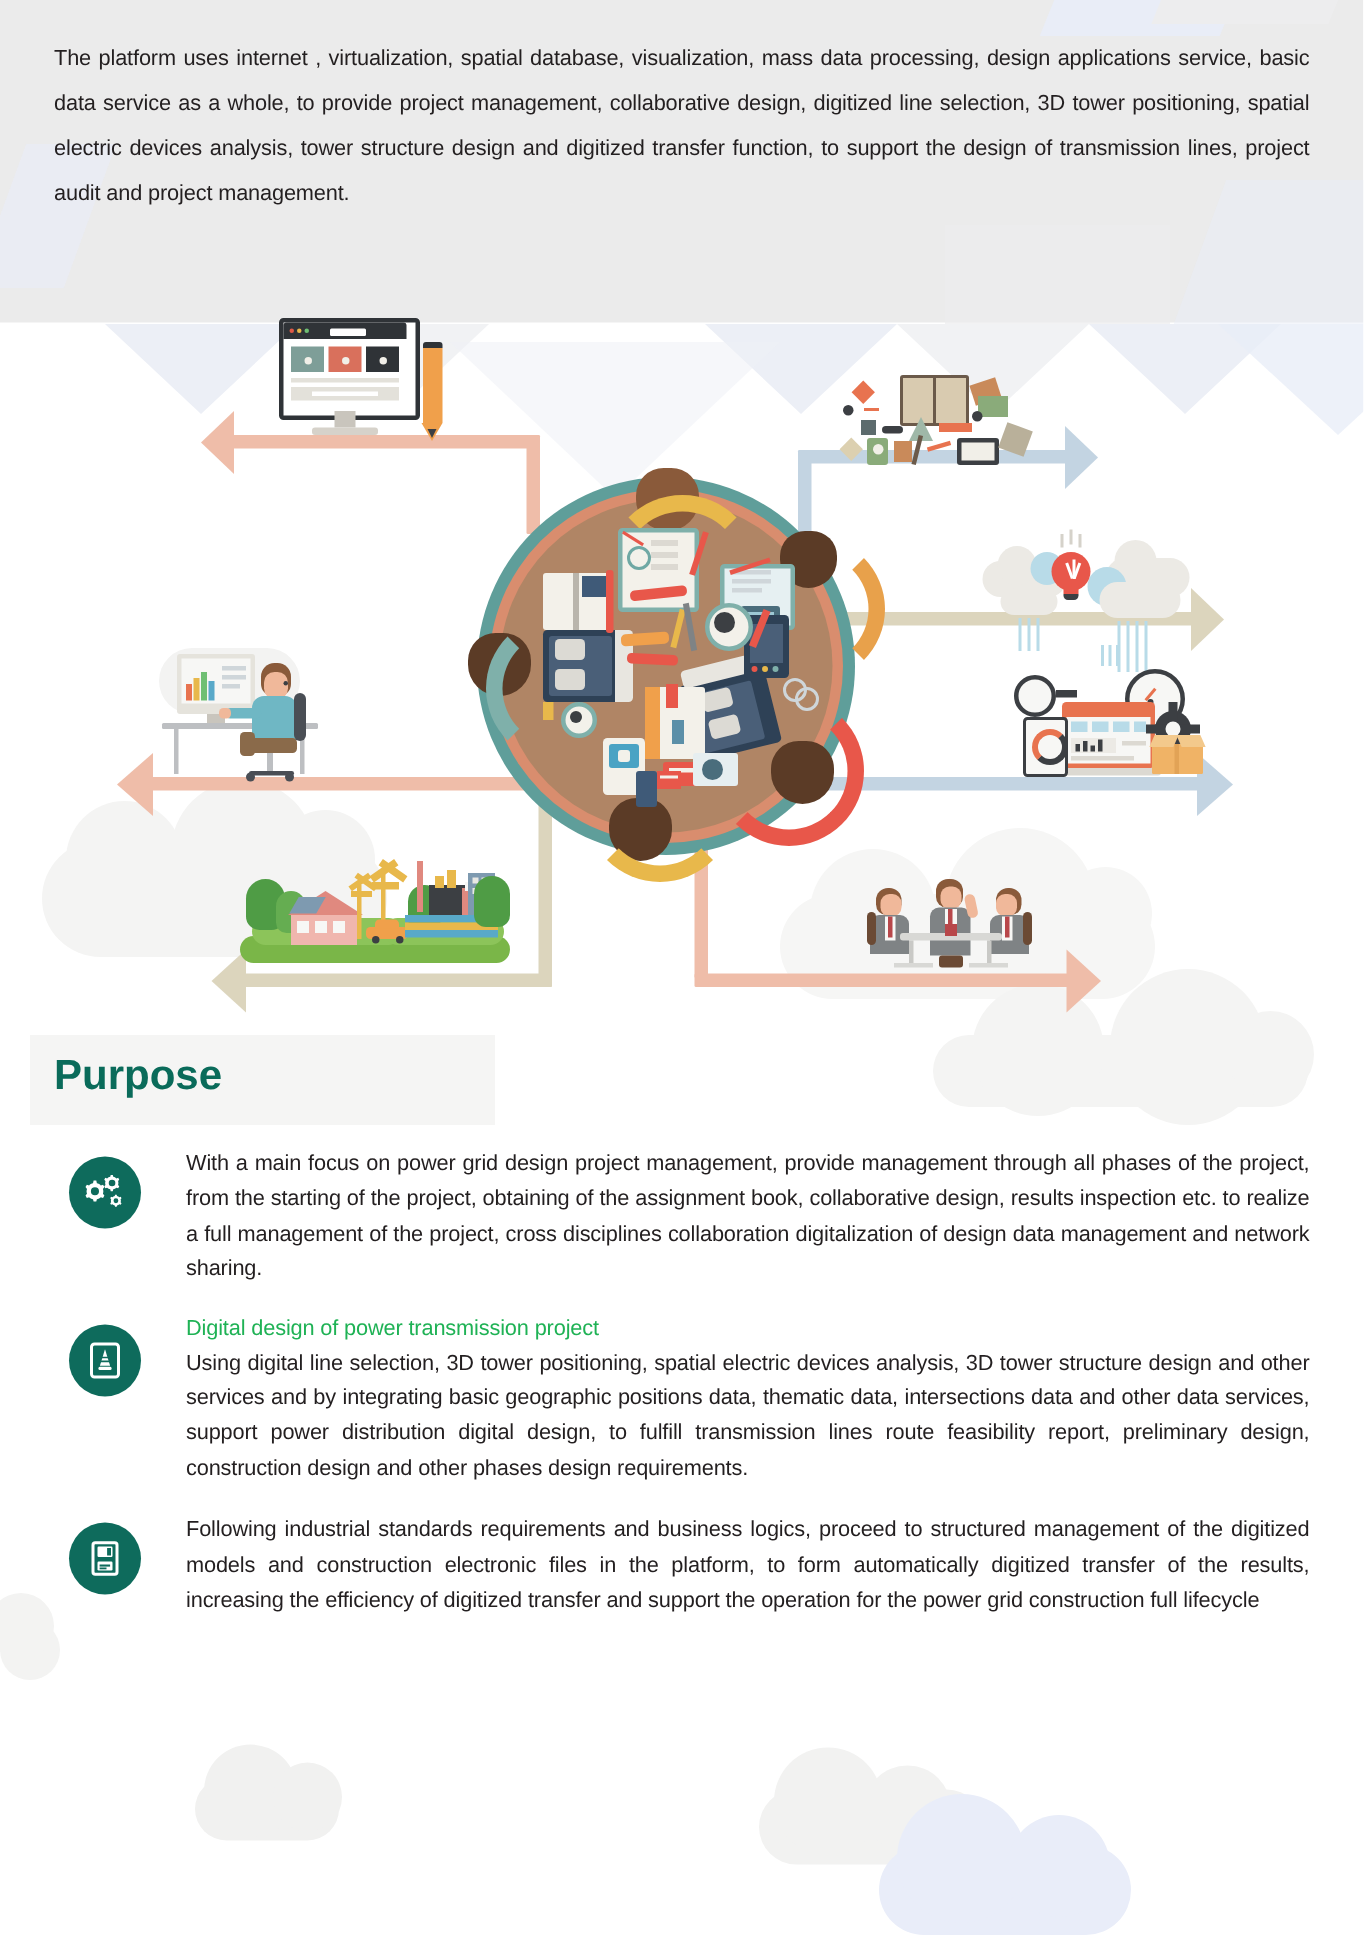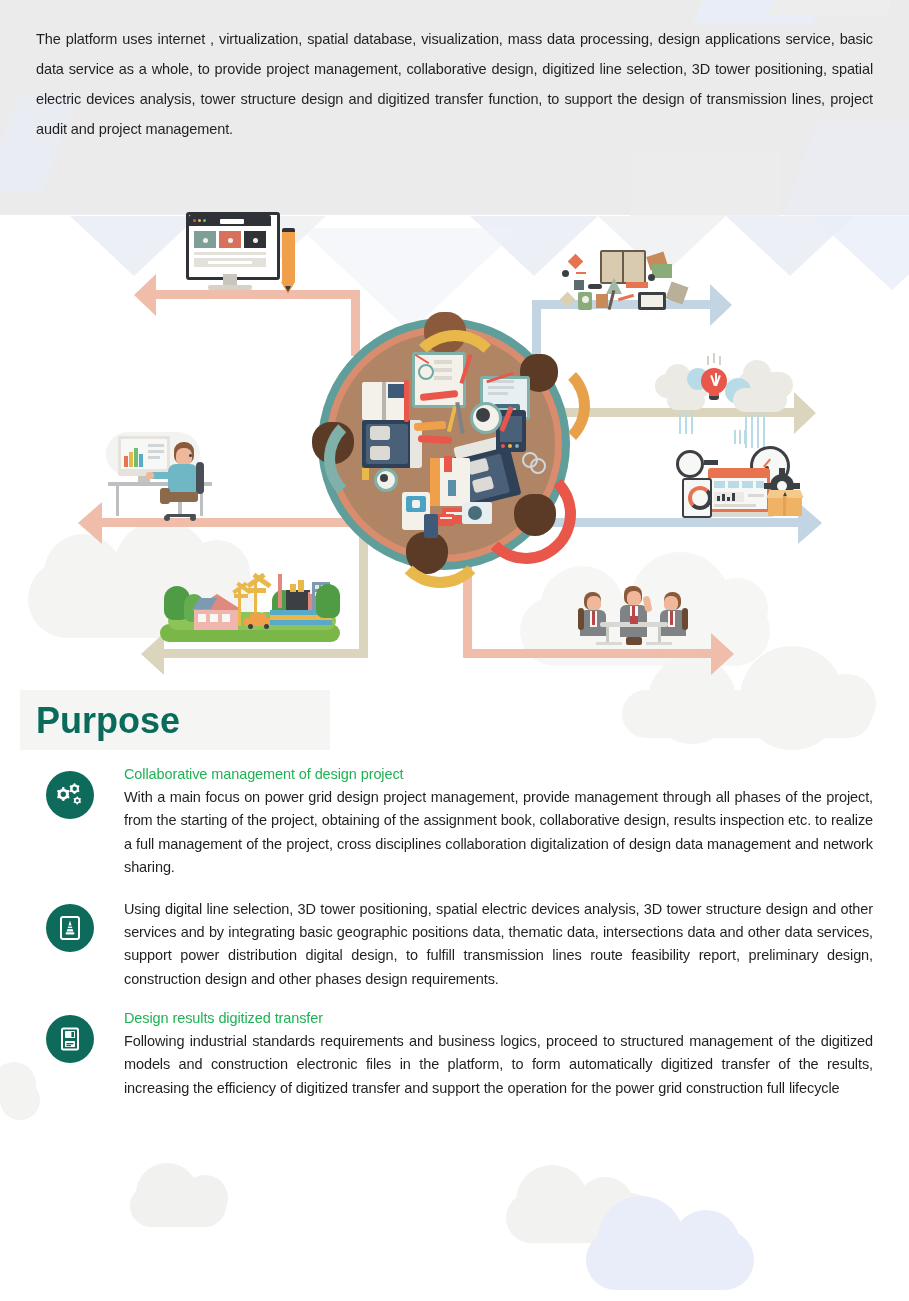--- a/index.html
+++ b/index.html
@@ -166,21 +166,21 @@
   
   .purpose-box {
     position: absolute;
     left: 20px; top: 690px;
     width: 310px; height: 60px;
     background: #f5f5f4;
   }
   .h2 {
     position: absolute;
     left: 36px; top: 703px;
-    font-size: 36px;
+    font-size: 28px;
     font-weight: bold;
     color: #0a6b5a;
     line-height: 1;
     margin: 0;
   }
   .purpose-list {
     position: absolute;
     left: 0; top: 765px;
     width: 909px;
     box-sizing: border-box;
@@ -631,21 +631,20 @@
       <div class="p-icon">
         <svg width="28" height="28" viewBox="0 0 28 28" aria-hidden="true">
           <g fill="#ffffff">
             <path d="M11.2 9.3l1.5-.5.9 1.6-1 1.2c.2.5.3 1 .3 1.6s-.1 1.1-.3 1.6l1 1.2-.9 1.6-1.5-.5c-.7.7-1.6 1.2-2.6 1.4l-.4 1.5H6.4L6 18.5c-1-.2-1.9-.7-2.6-1.4l-1.5.5-.9-1.6 1-1.2c-.2-.5-.3-1-.3-1.6s.1-1.1.3-1.6l-1-1.2.9-1.6 1.5.5c.7-.7 1.6-1.2 2.6-1.4L6.4 6h1.8l.4 1.9c1 .2 1.9.7 2.6 1.4zM7.3 10.5a2.7 2.7 0 100 5.4 2.7 2.7 0 000-5.4z"></path>
             <path d="M21.6 4.6l1.2-.4.7 1.3-.8.9c.2.4.2.8.2 1.3 0 .4 0 .9-.2 1.3l.8.9-.7 1.3-1.2-.4c-.6.6-1.3 1-2.1 1.1l-.3 1.2h-1.4l-.3-1.2c-.8-.1-1.5-.5-2.1-1.1l-1.2.4-.7-1.3.8-.9a3.9 3.9 0 010-2.6l-.8-.9.7-1.3 1.2.4c.6-.6 1.3-1 2.1-1.1l.3-1.2h1.4l.3 1.2c.8.1 1.5.5 2.1 1.1zm-2.9.9a2.2 2.2 0 100 4.4 2.2 2.2 0 000-4.4z"></path>
             <path d="M23.6 17.2l.9-.3.5 1-.6.6c.1.3.2.6.2 1s-.1.7-.2 1l.6.6-.5 1-.9-.3c-.4.4-1 .7-1.6.8l-.2.9h-1.1l-.2-.9c-.6-.1-1.1-.4-1.6-.8l-.9.3-.5-1 .6-.6a3 3 0 010-2l-.6-.6.5-1 .9.3c.4-.4 1-.7 1.6-.8l.2-.9h1.1l.2.9c.6.1 1.2.4 1.6.8zm-2.3.7a1.6 1.6 0 100 3.2 1.6 1.6 0 000-3.2z"></path>
           </g>
         </svg>
       </div>
       <div class="p-body">
-        <p class="p-title">Collaborative management of design project</p>
         <p class="p-text">With a main focus on power grid design project management, provide management through all phases of the project, from the starting of the project, obtaining of the assignment book, collaborative design, results inspection etc. to realize a full management of the project, cross disciplines collaboration digitalization of design data management and network sharing.</p>
       </div>
     </div>
 
     <div class="p-item">
       <div class="p-icon">
         <svg width="26" height="28" viewBox="0 0 26 28" aria-hidden="true">
           <g fill="none" stroke="#ffffff" stroke-width="2">
             <rect x="4" y="3" width="18" height="22" rx="2"></rect>
           </g>
@@ -653,20 +652,21 @@
             <path d="M13 6.5l3.4 11h-6.8L13 6.5z"></path>
             <rect x="8.6" y="18.2" width="8.8" height="2.2" rx="1"></rect>
           </g>
           <g stroke="#0e6b5c" stroke-width="1.1">
             <line x1="10.2" y1="12" x2="15.8" y2="12"></line>
             <line x1="9.4" y1="14.6" x2="16.6" y2="14.6"></line>
           </g>
         </svg>
       </div>
       <div class="p-body">
+        <p class="p-title">Digital design of power transmission project</p>
         <p class="p-text">Using digital line selection, 3D tower positioning, spatial electric devices analysis, 3D tower structure design and other services and by integrating basic geographic positions data, thematic data, intersections data and other data services, support power distribution digital design, to fulfill transmission lines route feasibility report, preliminary design, construction design and other phases design requirements.</p>
       </div>
     </div>
 
     <div class="p-item">
       <div class="p-icon">
         <svg width="26" height="28" viewBox="0 0 26 28" aria-hidden="true">
           <g fill="none" stroke="#ffffff" stroke-width="2">
             <rect x="5" y="3.5" width="16" height="21" rx="1.5"></rect>
           </g>
@@ -675,19 +675,18 @@
             <rect x="8" y="16" width="10" height="6" rx="0.8"></rect>
           </g>
           <g fill="#0e6b5c">
             <rect x="14.4" y="7" width="2.6" height="5"></rect>
             <rect x="9.4" y="18" width="7" height="1.4"></rect>
             <rect x="9.4" y="20" width="4.6" height="1.2"></rect>
           </g>
         </svg>
       </div>
       <div class="p-body">
-        <p class="p-title">Design results digitized transfer</p>
         <p class="p-text">Following industrial standards requirements and business logics, proceed to structured management of the digitized models and construction electronic files in the platform, to form automatically digitized transfer of  the results, increasing the efficiency of digitized transfer and support the operation for the power grid construction full lifecycle</p>
       </div>
     </div>
 
   </div>
 </div>
 
 </body></html>

